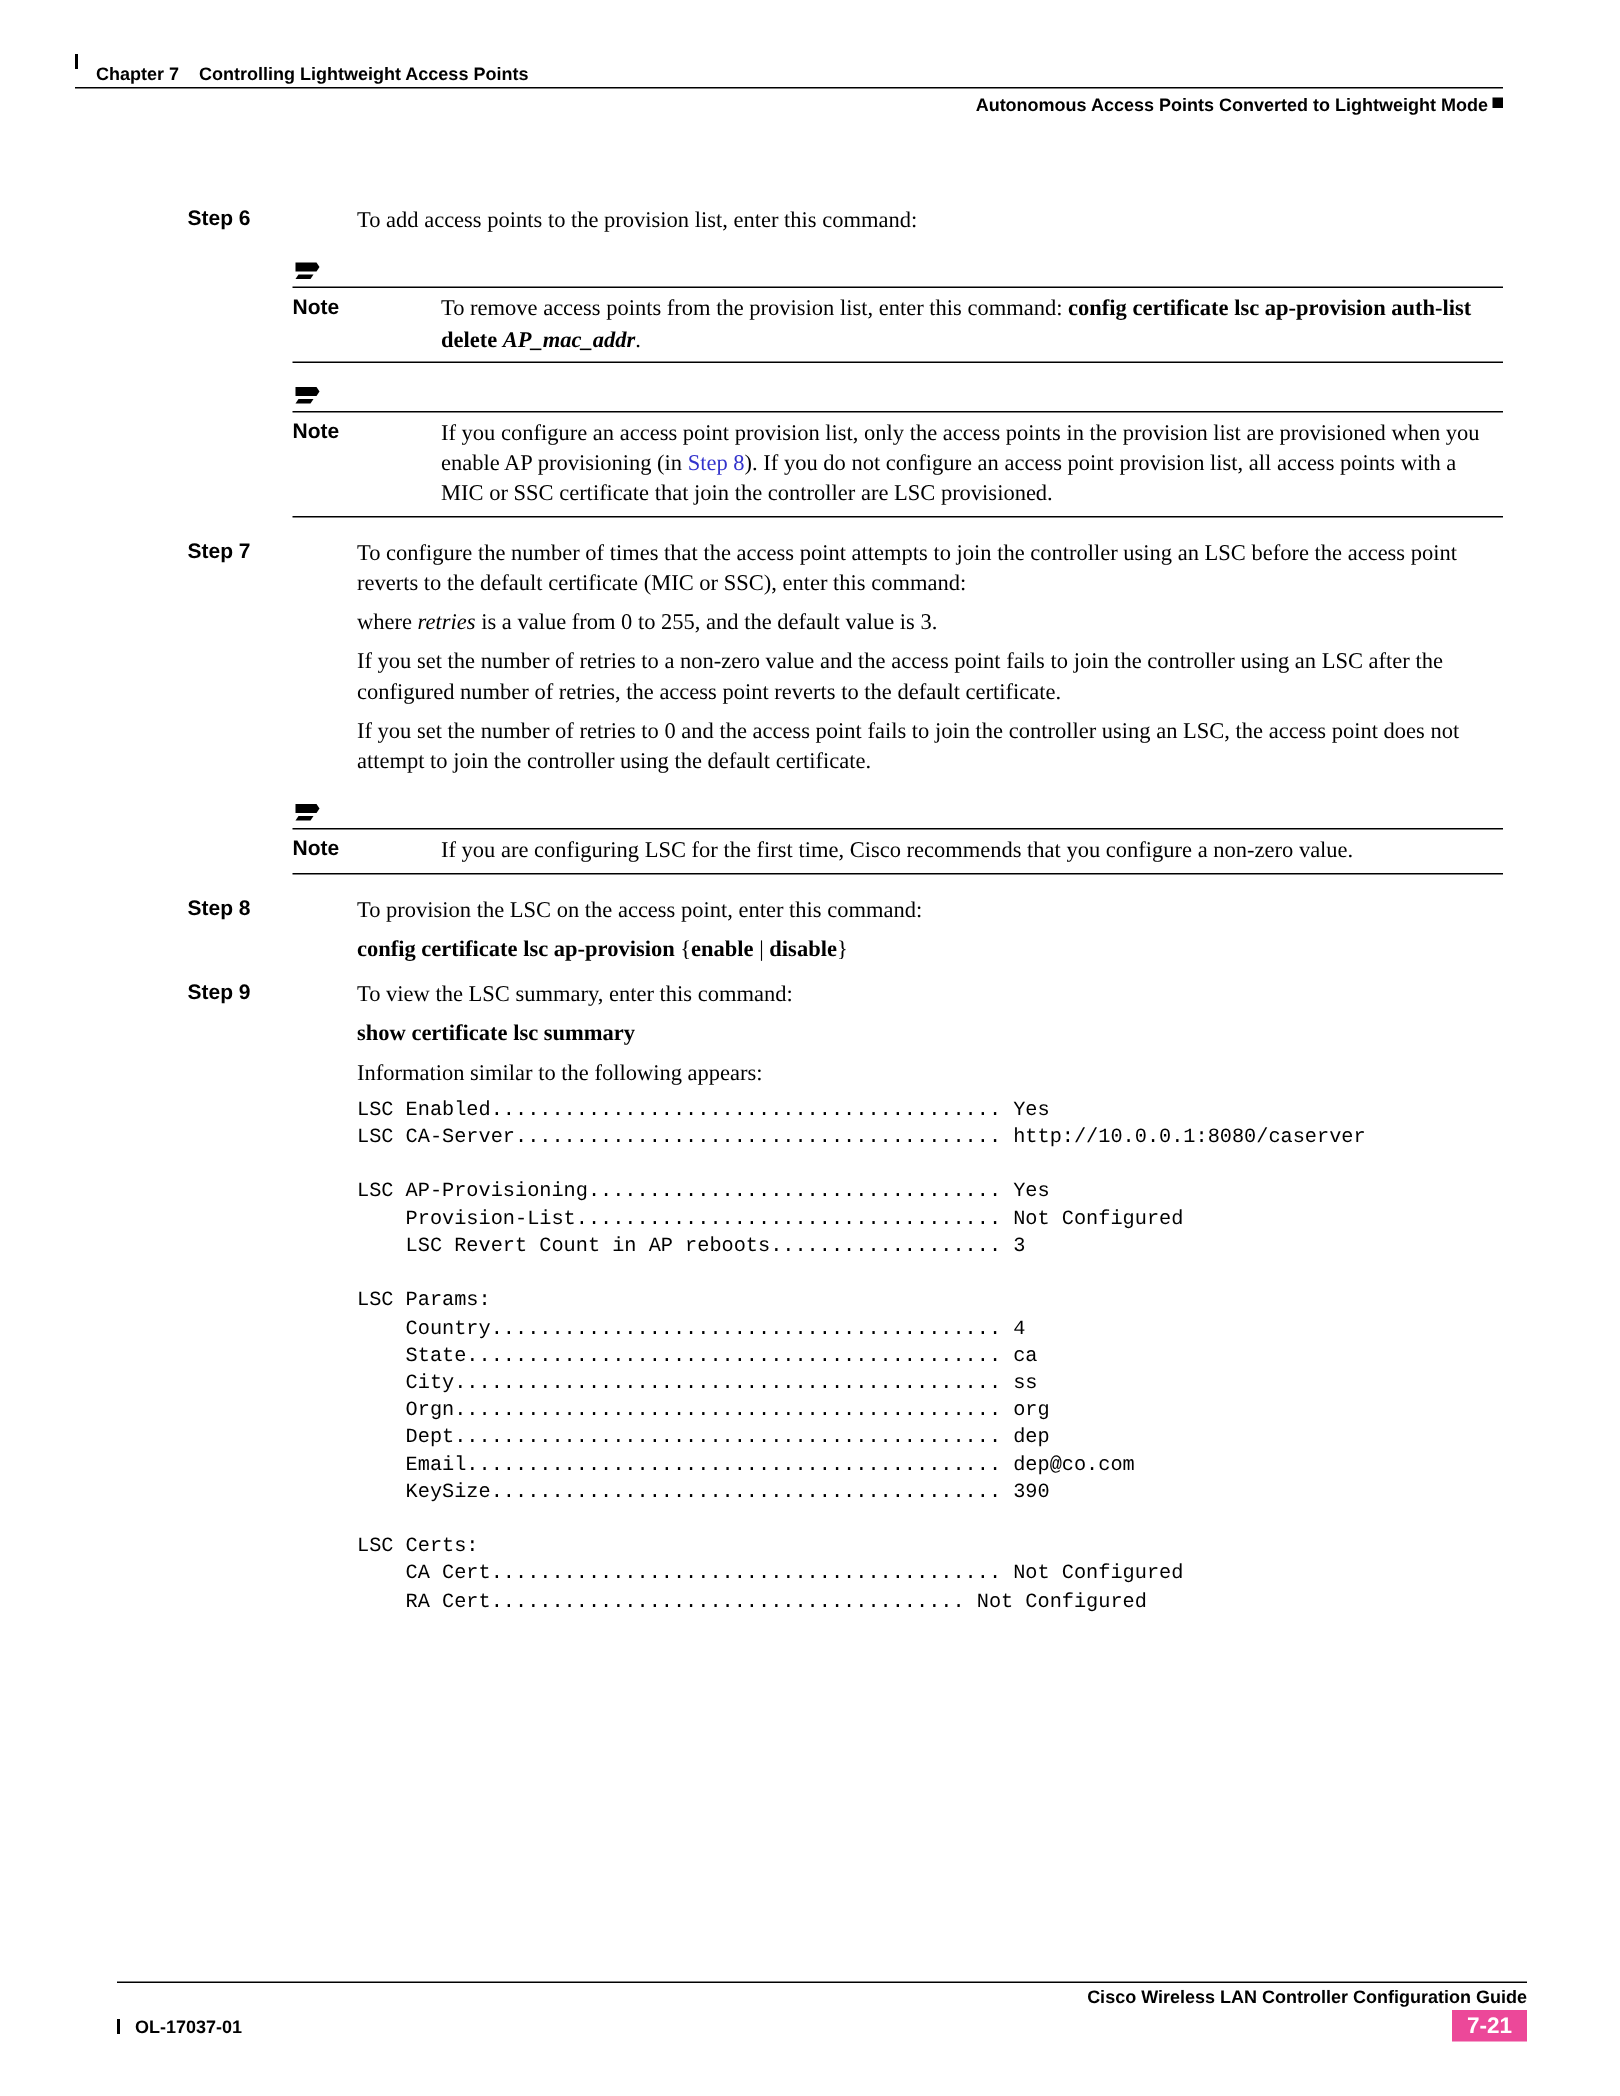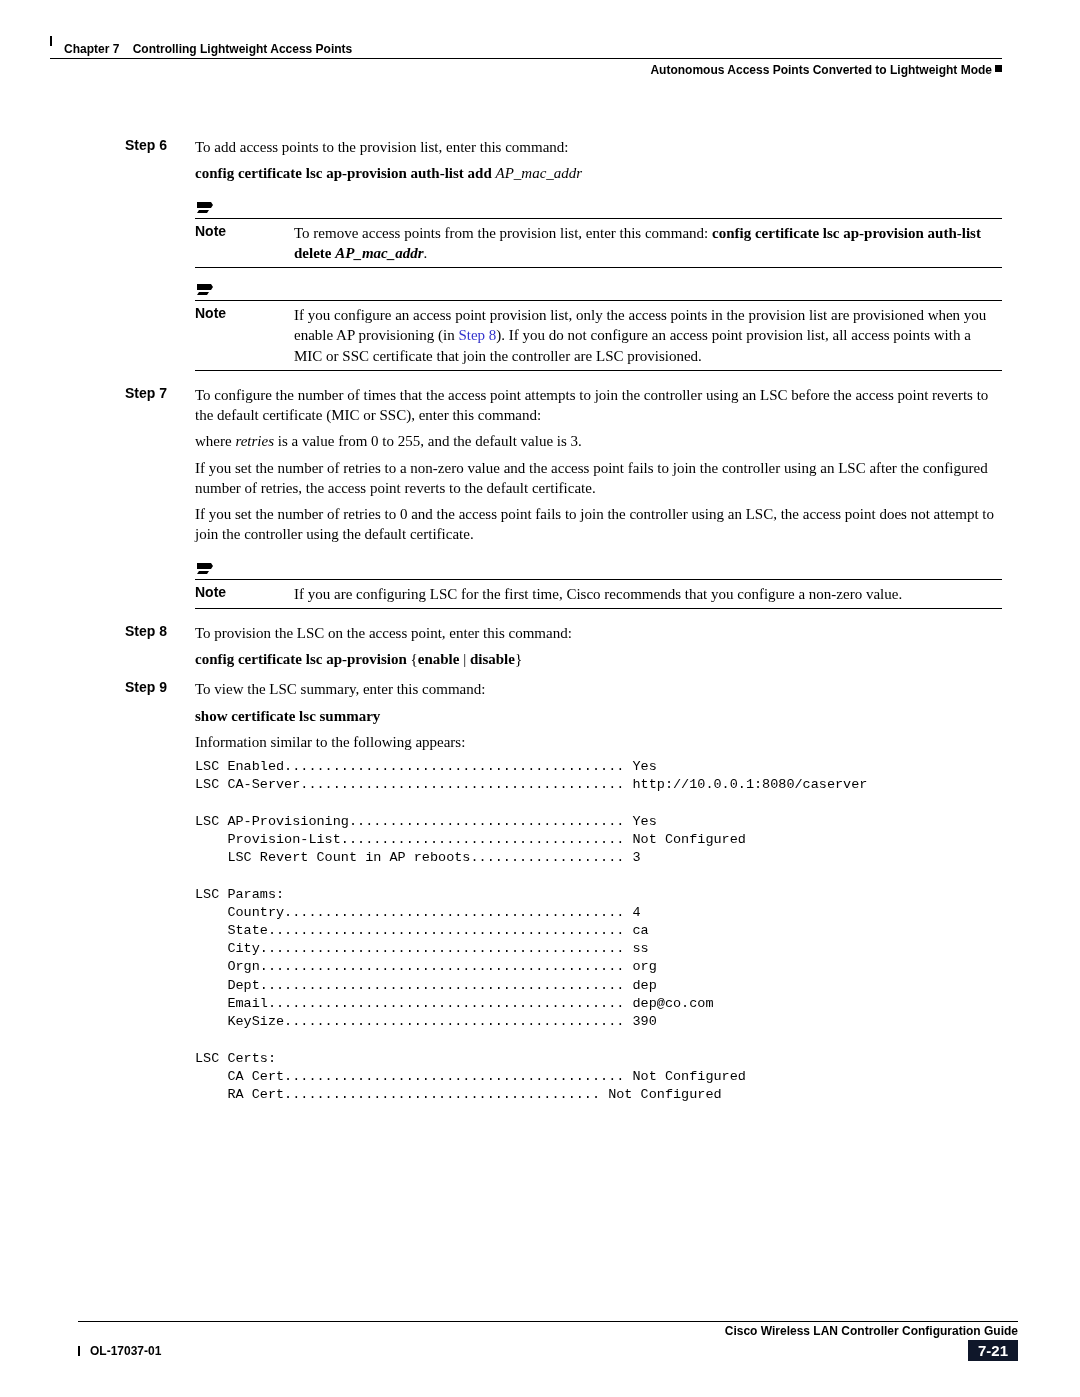--- a/index.html
+++ b/index.html
@@ -53,20 +53,21 @@
     display: flex;
     justify-content: flex-end;
     align-items: center;
   }
   .content {
     margin-top: 60px;
   }
   .step-row {
     display: flex;
     margin-bottom: 4px;
+    gap: 43px;
   }
   .step-label {
     font-family: Arial, Helvetica, sans-serif;
     font-size: 14px;
     font-weight: bold;
     width: 70px;
     flex-shrink: 0;
     margin-left: 75px;
   }
   .step-body {
@@ -162,21 +163,21 @@
     height: 10px;
     background: #000;
     margin-right: 10px;
   }
   .footer-ol {
     font-family: Arial, Helvetica, sans-serif;
     font-size: 12px;
     font-weight: bold;
   }
   .page-num-box {
-    background: #0f172a;
+    background: #ec4899;
     color: #fff;
     font-family: Arial, Helvetica, sans-serif;
     font-weight: bold;
     font-size: 15px;
     padding: 2px 10px;
   }
 </style>
 </head>
 <body>
 
@@ -193,23 +194,20 @@
       <span class="header-end-square"></span>
     </div>
   </div>
 
   <div class="content">
 
     <div class="step-row">
       <div class="step-label">Step 6</div>
       <div class="step-body">
         <p>To add access points to the provision list, enter this command:</p>
-        <p>
-          <span class="cmd-bold">config certificate lsc ap-provision auth-list add </span><span class="cmd-italic">AP_mac_addr</span>
-        </p>
       </div>
     </div>
 
     <div class="note-block">
       <svg class="note-icon" viewBox="0 0 22 16">
         <path d="M2 2 L16 2 L18 5 L16 8 L2 8 Z" fill="#000"></path>
         <path d="M4 10 L14 10 L12 13 L2 13 Z" fill="#000"></path>
       </svg>
       <hr class="note-rule">
       <div class="note-row">

